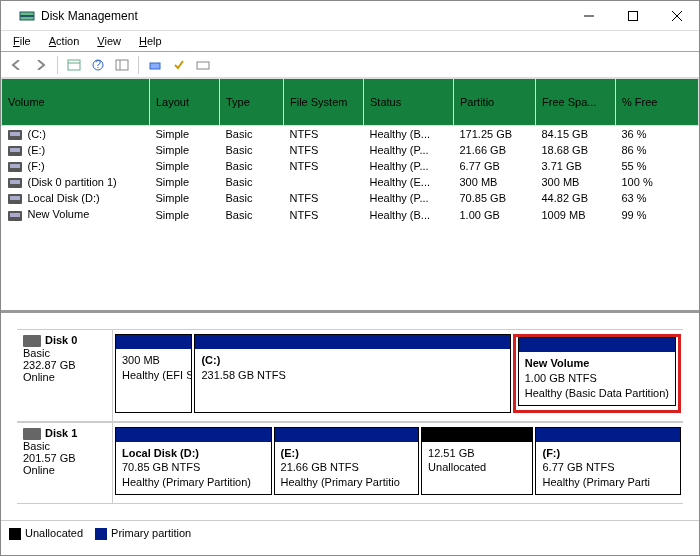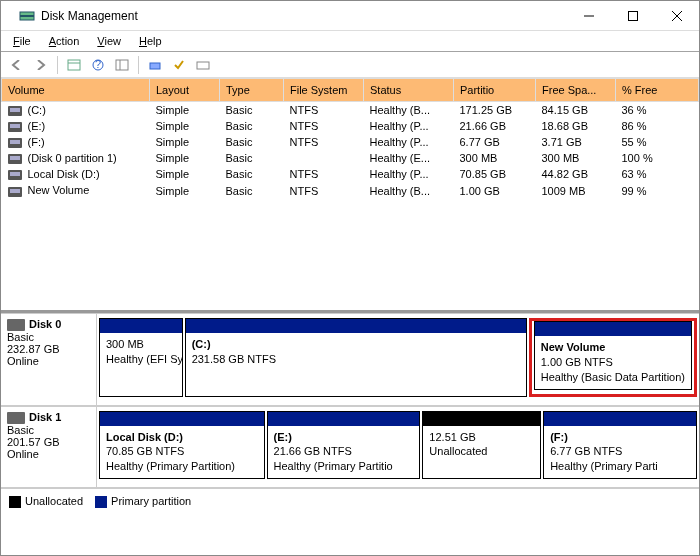--- a/index.html
+++ b/index.html
@@ -10,26 +10,26 @@
 .win-controls { display: flex; }
 .win-controls .btn { width: 44px; height: 28px; display: flex; align-items: center; justify-content: center; }
 .menubar { display: flex; gap: 2px; padding: 2px 4px; border-bottom: 1px solid #a3a3a3; }
 .menubar .item { padding: 2px 8px; }
 .menubar .item u { text-decoration: underline; }
 .toolbar { display: flex; align-items: center; gap: 4px; padding: 3px 6px; border-bottom: 1px solid #ddd; height: 26px; }
 .toolbar .sep { width: 1px; height: 18px; background: #ccc; margin: 0 2px; }
 .tbtn { width: 20px; height: 20px; display:flex; align-items:center; justify-content:center; border:1px solid transparent; }
 .table-area { height: 232px; overflow:auto; }
 table { border-collapse: collapse; width: 100%; }
-th { text-align: left; font-weight: normal; background: #fdba74; border: 1px solid #ddd; padding: 5px 6px; white-space: nowrap; }
+th { text-align: left; font-weight: normal; background: #15803d; border: 1px solid #ddd; padding: 17px 6px; white-space: nowrap; }
 td { padding: 2px 6px; white-space: nowrap; }
 tr.row td { border:0; }
 .row-icon { display:inline-block; width:14px; height:10px; background:#555; margin-right:6px; vertical-align:middle; border-radius:1px; position:relative;}
 .row-icon::after{content:""; position:absolute; left:2px; top:2px; width:10px; height:4px; background:#aac;}
-.disk-pane { border-top: 3px solid #999; padding: 0; }
+.disk-pane { border-top: 3px solid #999; padding: 16px; }
 .disk-row { display:flex; border-top:1px solid #ccc; border-bottom:1px solid #ccc; }
 .disk-label { width:96px; padding:4px 6px; border-right:1px solid #ccc; }
 .disk-label .dicon { display:inline-block; width:18px; height:12px; background:#666; margin-right:4px; vertical-align:middle; border-radius:1px;}
 .disk-label b { font-weight:bold; }
 .parts { flex:1; display:flex; gap:2px; padding:4px 2px 8px 2px; align-items:stretch; }
 .part { border:1px solid #000; display:flex; flex-direction:column; min-width:0; }
 .part .stripe { height:14px; background:#001b8a; }
 .part .body { padding:4px 6px; line-height:1.35; font-size:11px; overflow:hidden; white-space:nowrap; }
 .part .body b { font-weight:bold; }
 .part.unalloc .stripe { background:#000; }

